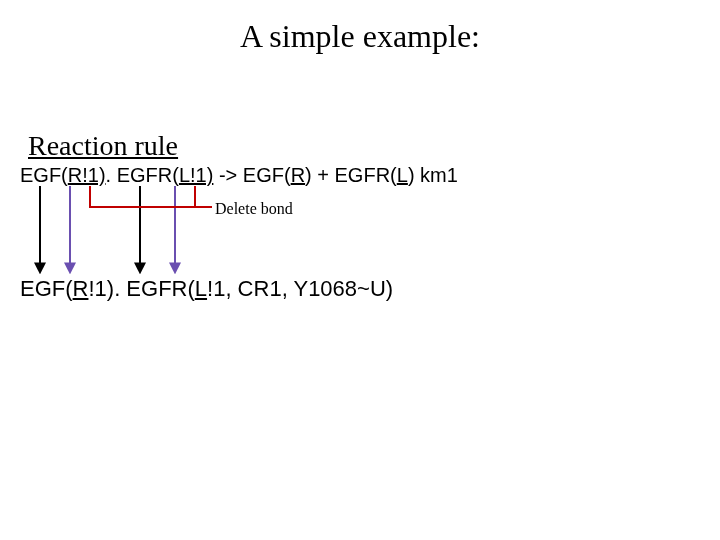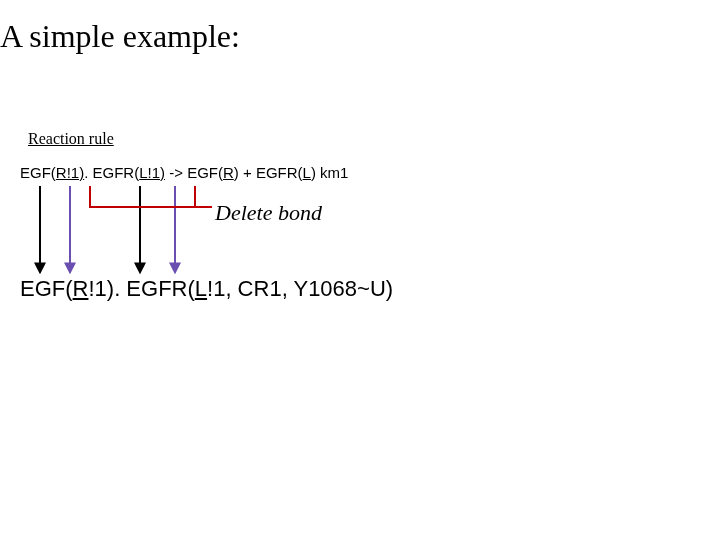--- a/index.html
+++ b/index.html
@@ -1,21 +1,21 @@
 <!DOCTYPE html>
 <html><head>
 <meta charset="utf-8">
 <style>
   html,body{margin:0;padding:0;width:720px;height:540px;background:#fff;font-family:"Times New Roman",serif;color:#000}
   .slide{position:relative;width:720px;height:540px}
-  .title{position:absolute;top:18px;left:0;width:720px;text-align:left;font-size:32px;line-height:1.15}
-  .section{position:absolute;top:130px;left:28px;font-size:16px;text-decoration:underline}
-  .rule{position:absolute;top:164px;left:20px;font-family:Arial,Helvetica,sans-serif;font-size:15px}
+  .title{position:absolute;top:18px;left:0;width:720px;text-align:center;font-size:32px;line-height:1.15}
+  .section{position:absolute;top:130px;left:28px;font-size:28px;text-decoration:underline}
+  .rule{position:absolute;top:164px;left:20px;font-family:Arial,Helvetica,sans-serif;font-size:20px}
   .rule .u{text-decoration:underline}
-  .annot{position:absolute;top:200px;left:215px;font-style:italic;font-size:22px}
+  .annot{position:absolute;top:200px;left:215px;font-size:16px}
   .target{position:absolute;top:276px;left:20px;font-family:Arial,Helvetica,sans-serif;font-size:22px}
   .target .u{text-decoration:underline}
   svg.arrows{position:absolute;top:0;left:0;pointer-events:none}
 </style>
 </head>
 <body>
 
 <div class="slide">
 
   <div class="title">

